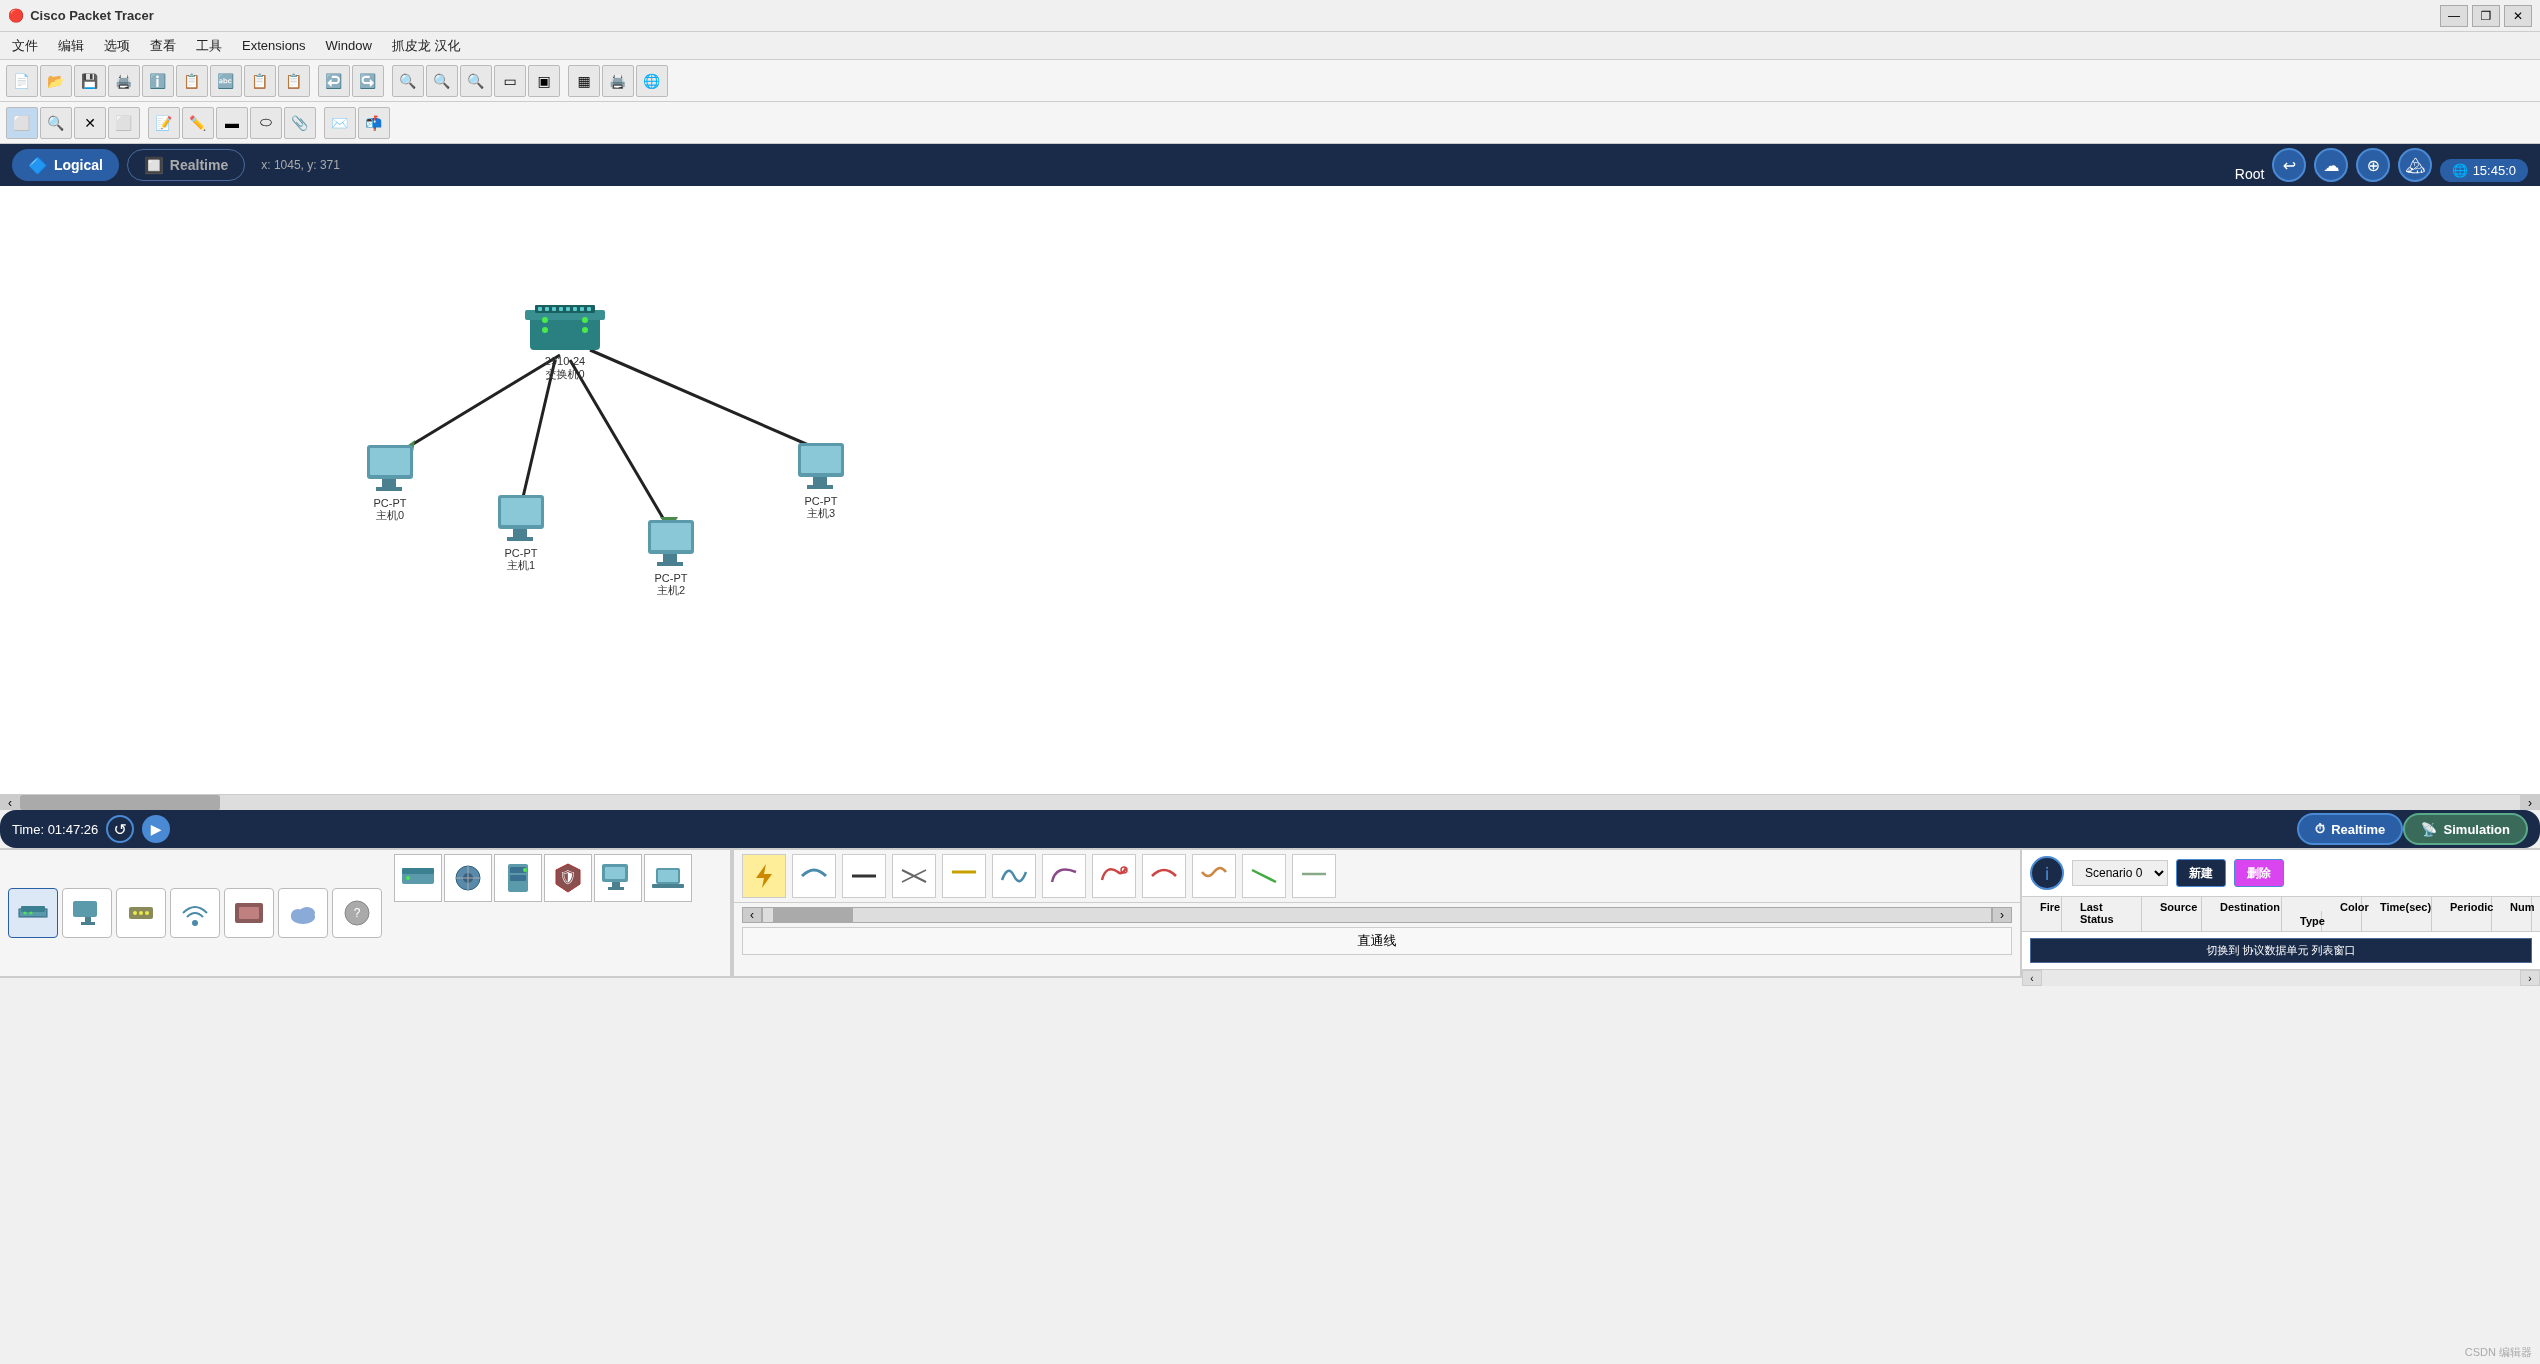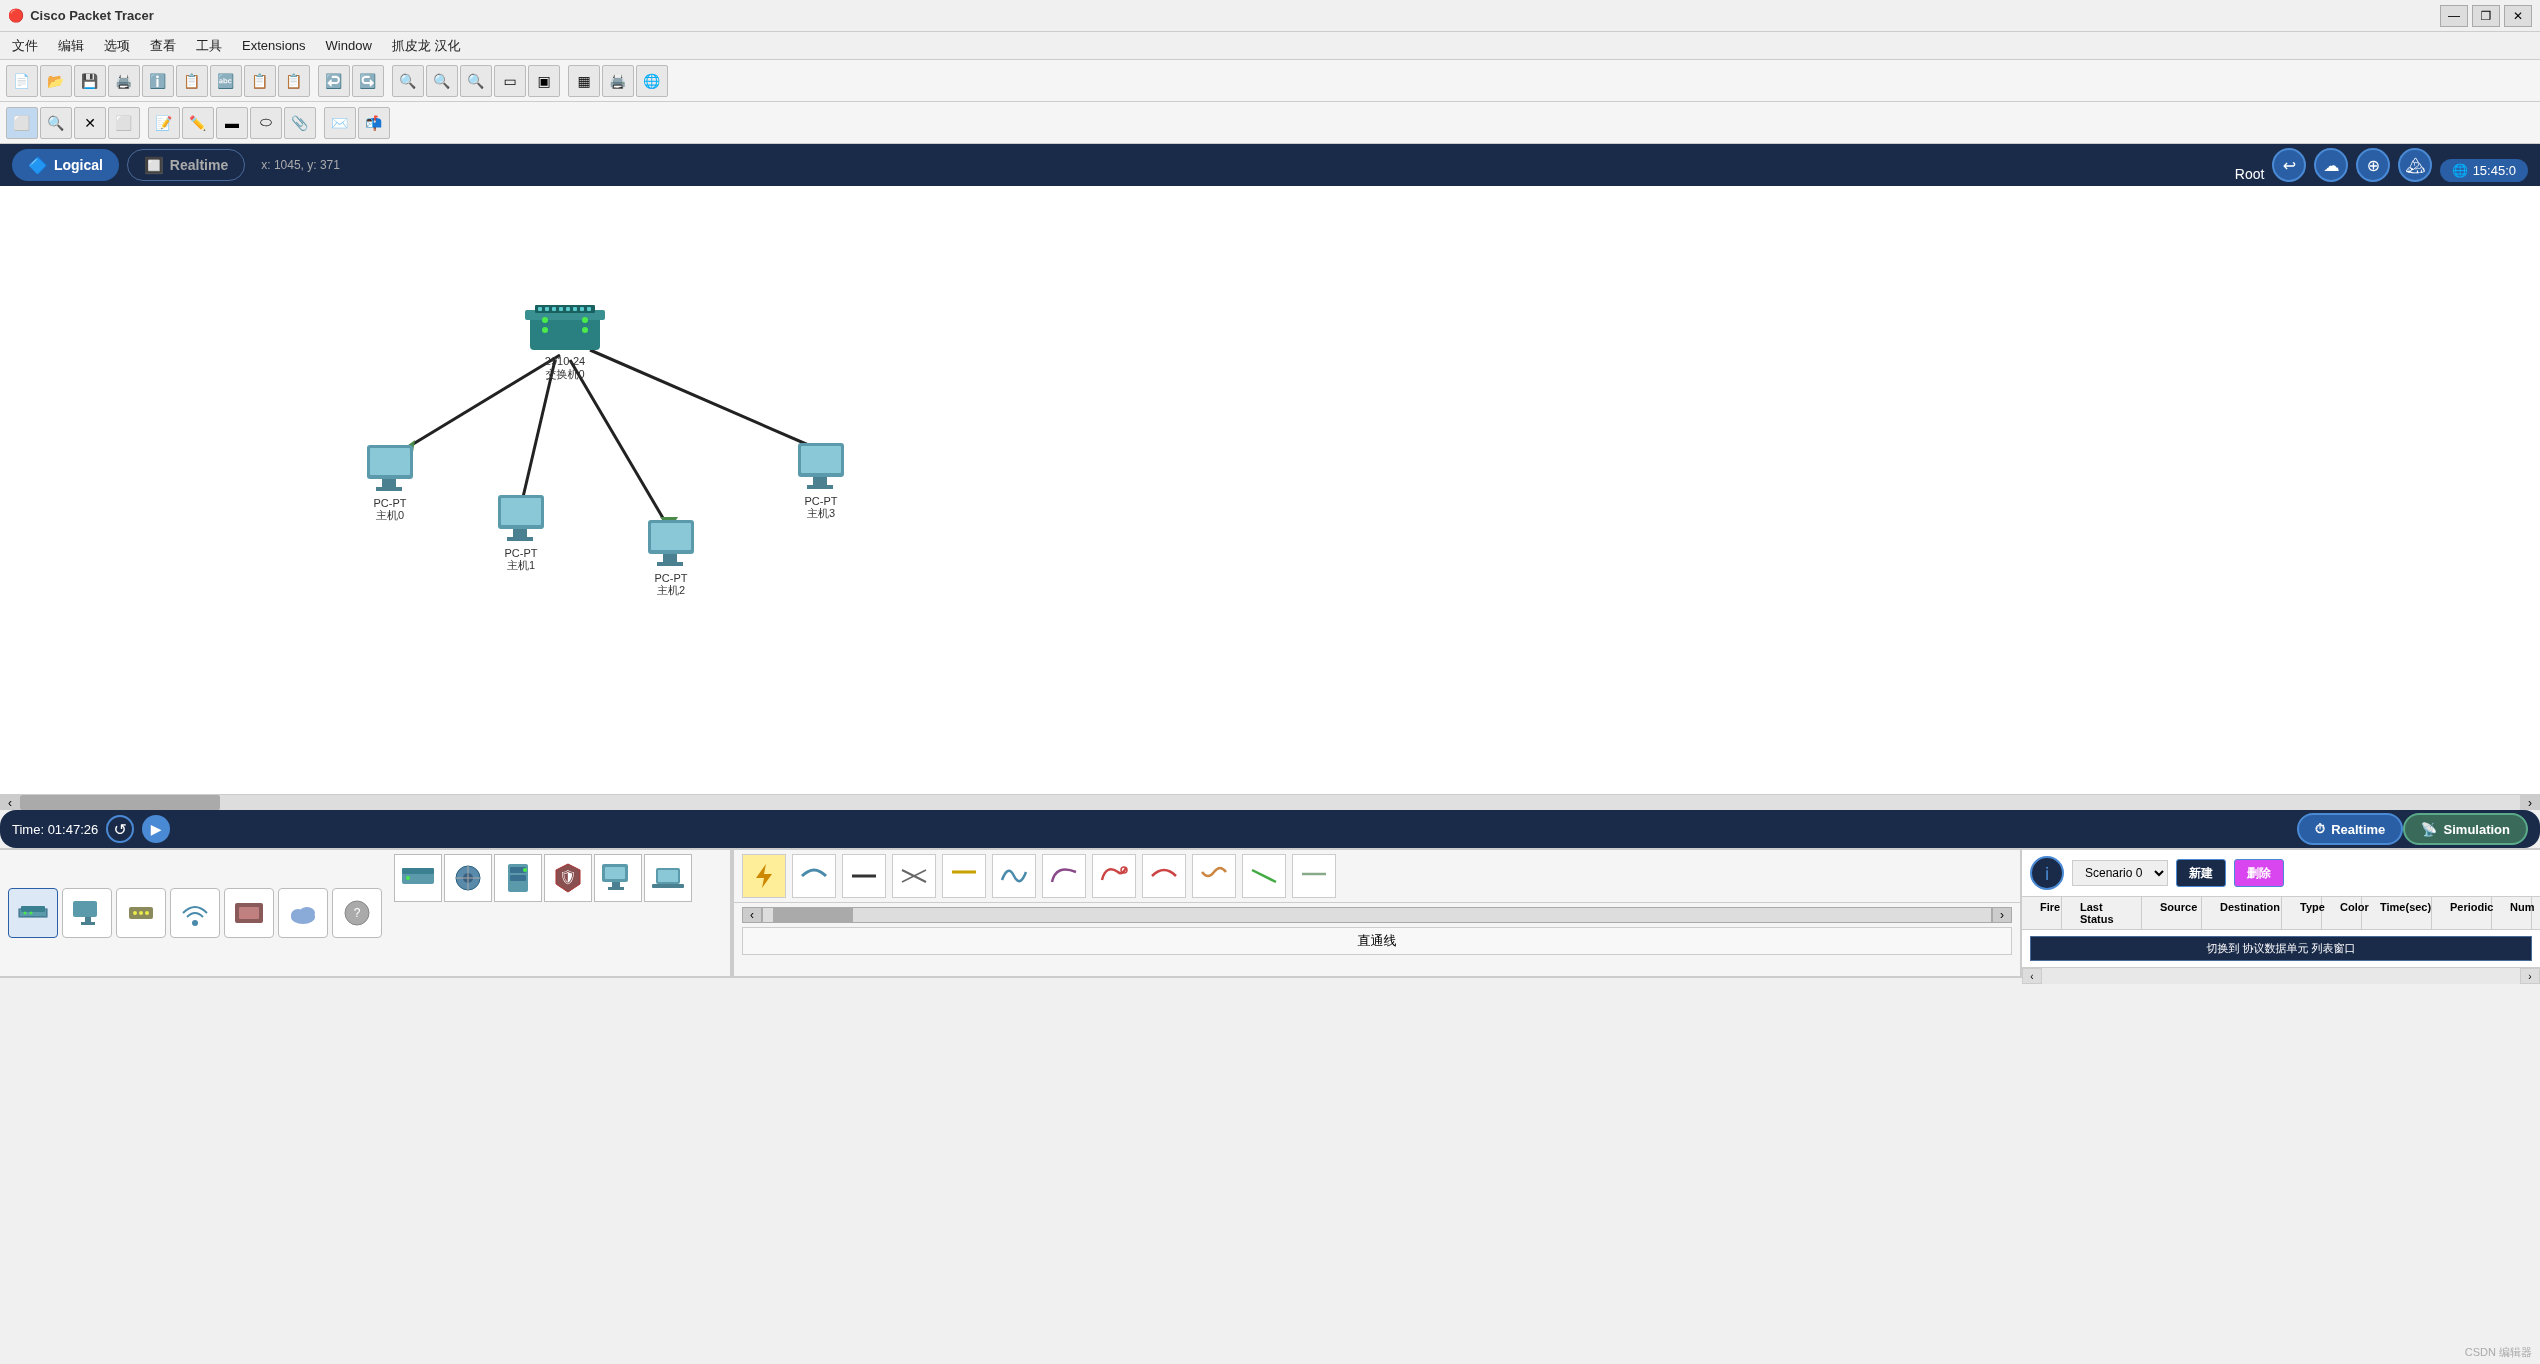--- a/index.html
+++ b/index.html
@@ -550,21 +550,21 @@
       </select>
       <button class="sim-btn new">新建</button>
       <button class="sim-btn delete">删除</button>
     </div>
     <div style="display:flex;flex-direction:column;flex:1;">
       <div id="sim-table-header">
         <div class="sim-col" style="width:40px;">Fire</div>
         <div class="sim-col" style="width:80px;">Last Status</div>
         <div class="sim-col" style="width:60px;">Source</div>
         <div class="sim-col" style="width:80px;">Destination</div>
-        <div class="sim-col" style="width:40px;">Type</div>
+        <div class="sim-col" style="width:40px;margin-top:14px;">Type</div>
         <div class="sim-col" style="width:40px;">Color</div>
         <div class="sim-col" style="width:70px;">Time(sec)</div>
         <div class="sim-col" style="width:60px;">Periodic</div>
         <div class="sim-col" style="width:40px;">Num</div>
       </div>
       <div style="flex:1;"></div>
     </div>
     <div style="margin:6px 8px;">
       <button style="width:100%;padding:4px;background:#1a2b4a;color:white;border:1px solid #4a6a9a;font-size:11px;cursor:pointer;">切换到 协议数据单元 列表窗口</button>
     </div>

